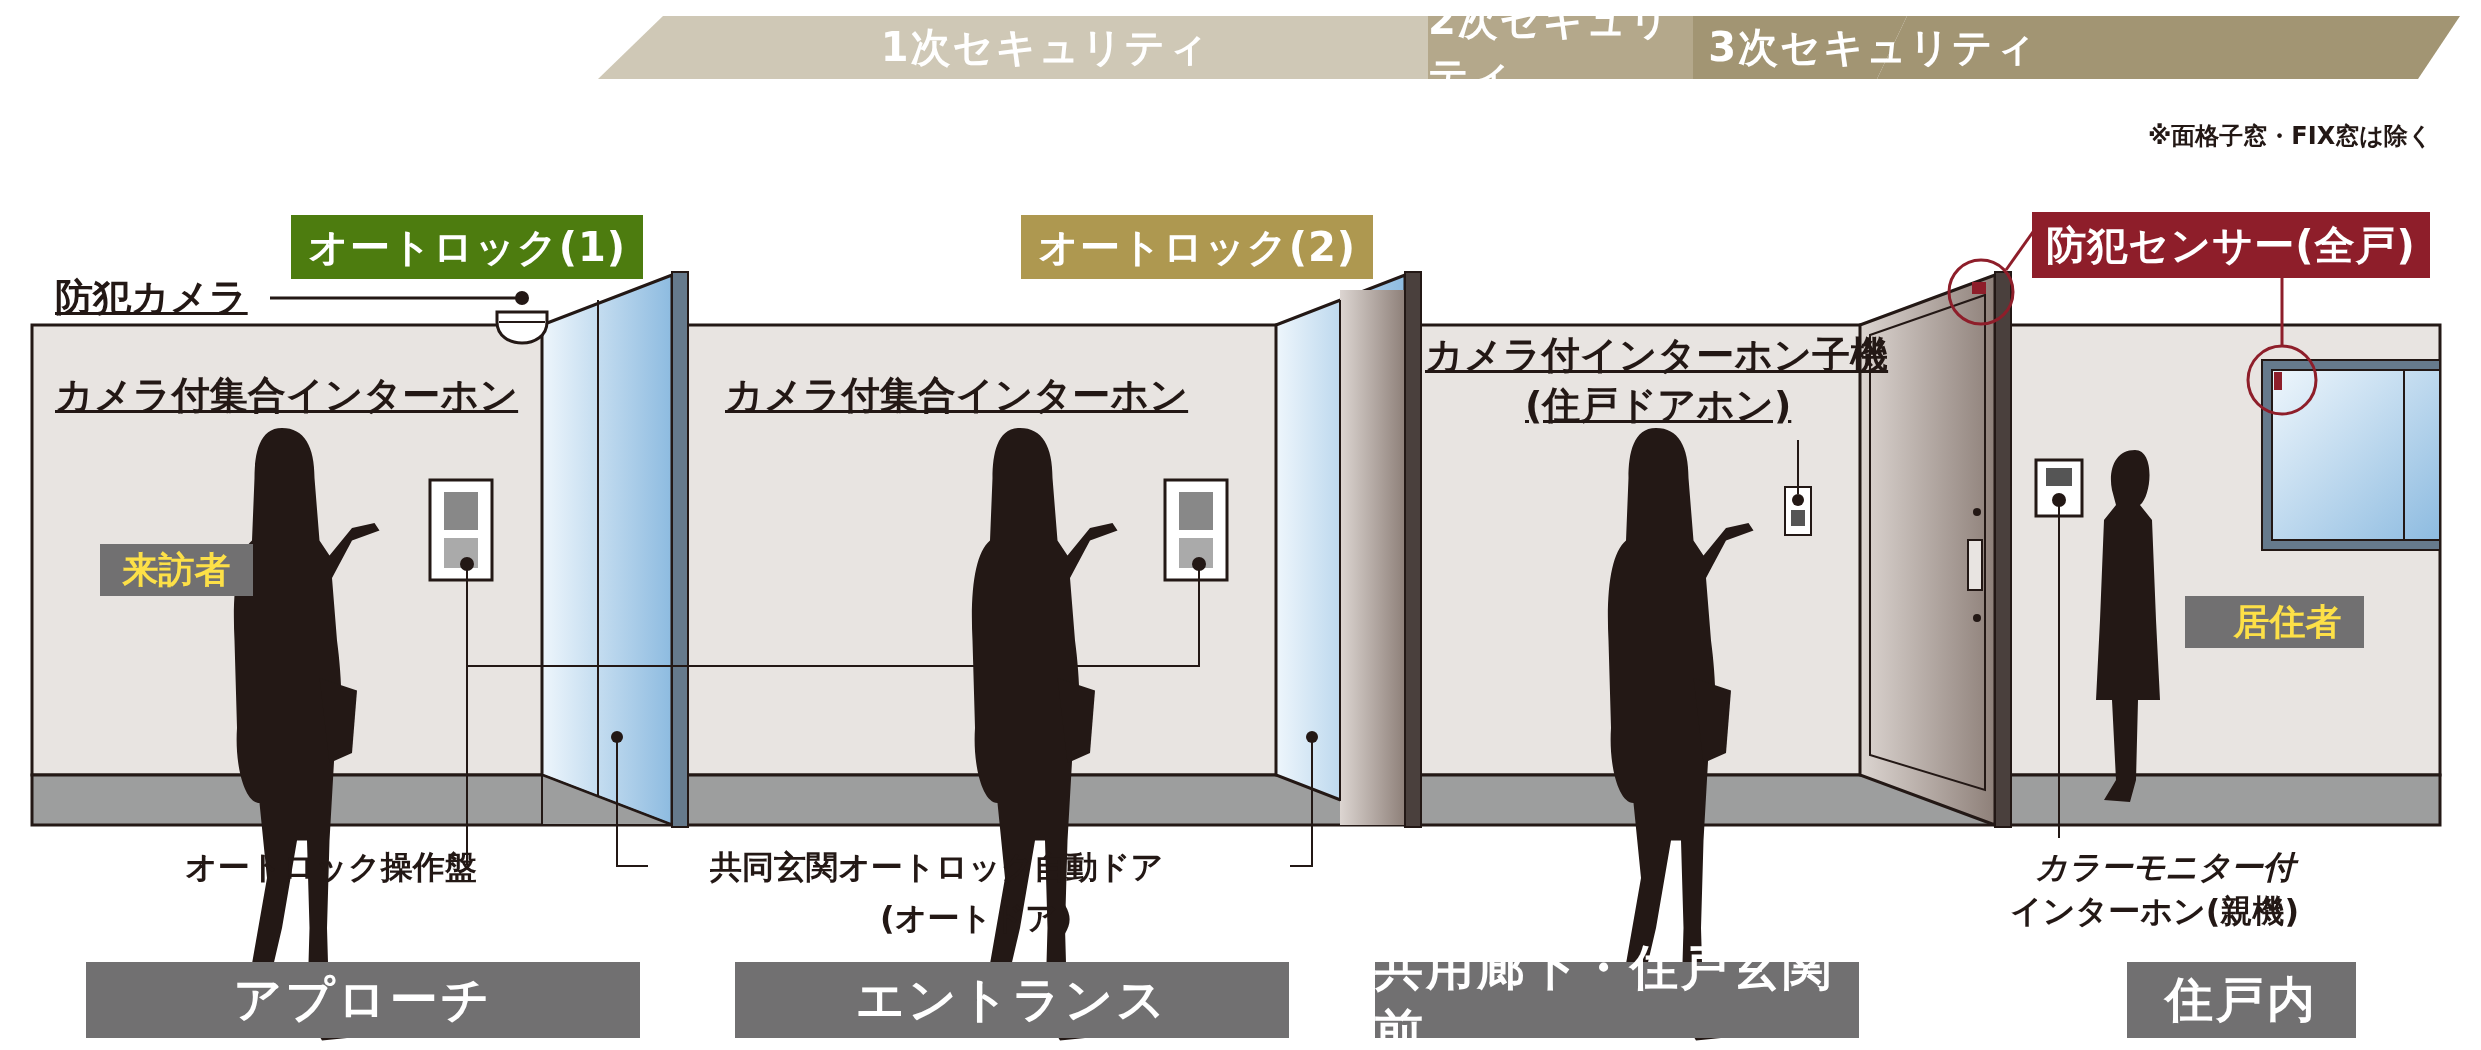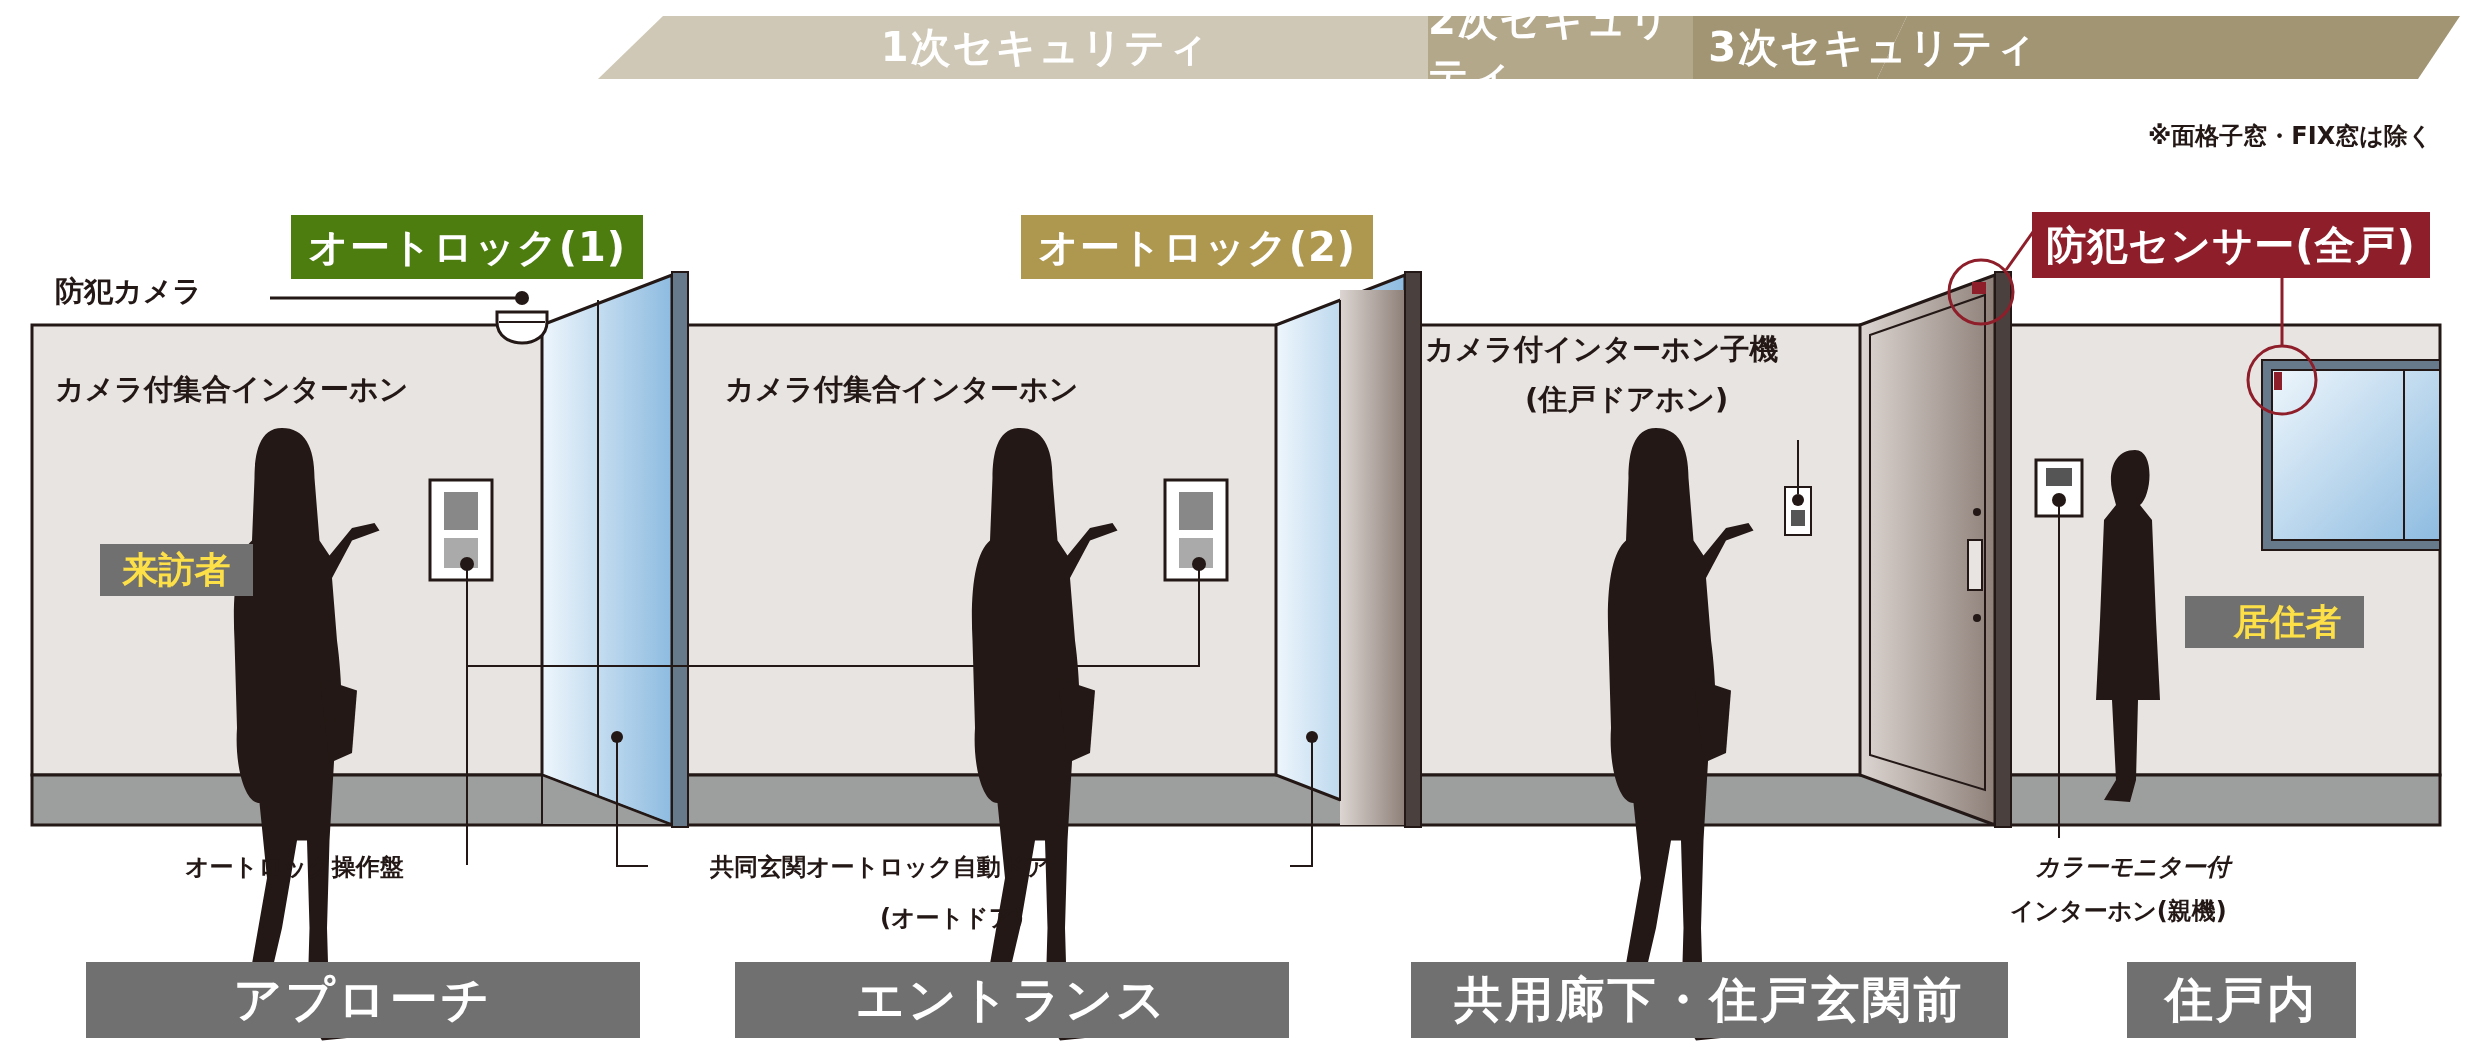--- a/index.html
+++ b/index.html
@@ -2,24 +2,24 @@
 <html><head>
 <meta charset="utf-8">
 <style>
   html,body{margin:0;padding:0;background:#fff;}
   body{width:2481px;height:1050px;position:relative;overflow:hidden;font-family:"DejaVu Sans","Liberation Sans",sans-serif;}
   svg.scene{position:absolute;left:0;top:0;}
   .txt{position:absolute;white-space:nowrap;font-weight:bold;color:#231815;}
   .bar-label{position:absolute;color:#fff;font-weight:bold;font-size:40px;display:flex;align-items:center;justify-content:center;top:16px;height:63px;letter-spacing:2px;}
   .tag{position:absolute;color:#fff;font-weight:bold;font-size:40px;display:flex;align-items:center;justify-content:center;letter-spacing:1px;}
   .zone{position:absolute;top:962px;height:76px;background:#717071;color:#fff;font-weight:bold;font-size:48px;display:flex;align-items:center;justify-content:center;letter-spacing:3px;}
-  .wall-label{font-size:29px;}
+  .wall-label{font-size:38px;text-decoration:underline;}
   .note{font-size:24px;}
   .role{position:absolute;background:#717071;color:#fde047;font-weight:bold;font-size:36px;display:flex;align-items:center;justify-content:center;}
-  .callout{font-size:24px;text-align:center;line-height:50px;}
+  .callout{font-size:32px;text-align:center;line-height:50px;}
 </style>
 </head>
 <body>
 
 <svg class="scene" width="2481" height="1050" viewBox="0 0 2481 1050">
   <defs>
     <linearGradient id="glass" x1="0" x2="1" y1="0" y2="0">
       <stop offset="0" stop-color="#eef6fc"></stop>
       <stop offset="1" stop-color="#8dbbe0"></stop>
     </linearGradient>
@@ -132,14 +132,14 @@
 <div class="role" style="left:2185px;top:596px;width:153px;height:52px;padding-left:26px;">居住者</div>
 
 <div class="txt callout" style="left:185px;top:842px;">オートロック操作盤</div>
 <div class="txt callout" style="left:710px;top:842px;">共同玄関オートロック自動ドア</div>
 <div class="txt callout" style="left:880px;top:893px;">(オートドア)</div>
 <div class="txt callout" style="left:2035px;top:842px;font-style:italic;">カラーモニター付</div>
 <div class="txt callout" style="left:2010px;top:886px;">インターホン(親機)</div>
 
 <div class="zone" style="left:86px;width:554px;">アプローチ</div>
 <div class="zone" style="left:735px;width:554px;">エントランス</div>
-<div class="zone" style="left:1375px;width:597px;margin-left:36px;">共用廊下・住戸玄関前</div>
+<div class="zone" style="left:1375px;width:484px;">共用廊下・住戸玄関前</div>
 <div class="zone" style="left:2127px;width:229px;">住戸内</div>
 
 </body></html>

